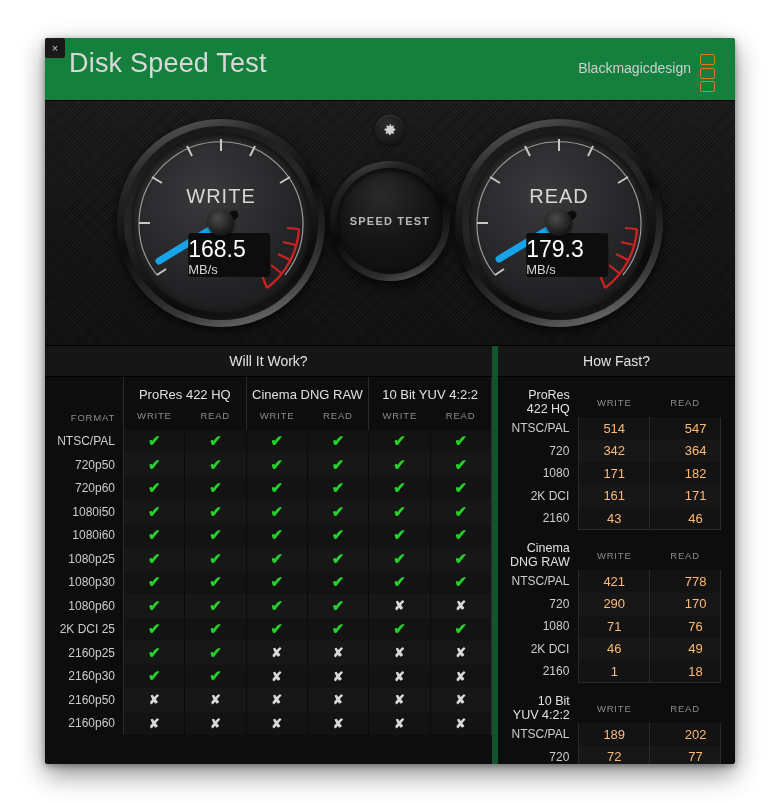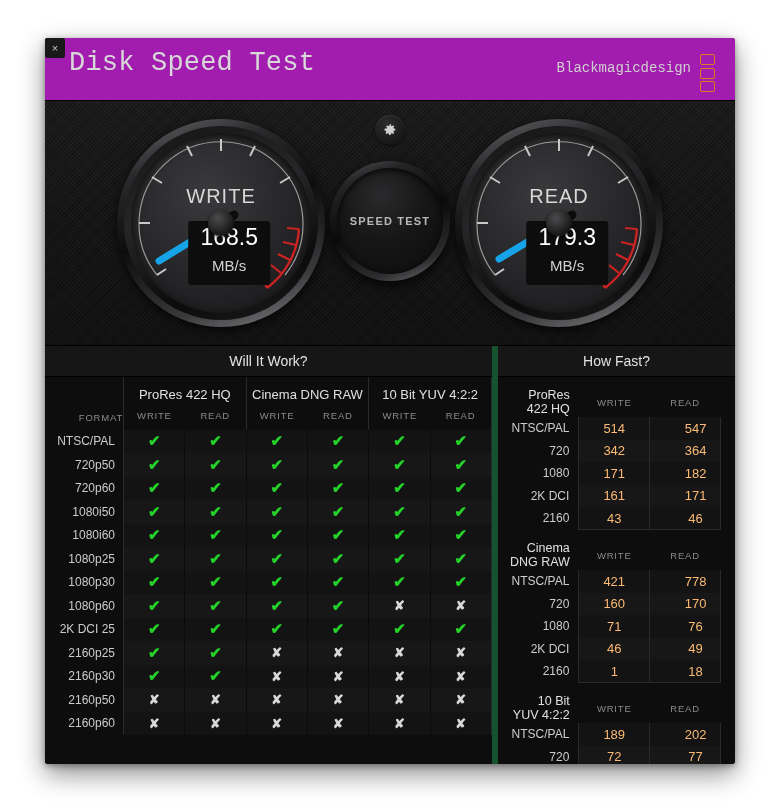--- a/index.html
+++ b/index.html
@@ -32,23 +32,22 @@
     line-height: 20px;
     text-align: center;
     z-index: 40;
     cursor: pointer;
   }
 
   
   .titlebar {
     position: relative;
     height: 62px;
-    background: #a21caf;
+    background: #15803d;
     border-bottom: 1px solid #000;
-    font-family: Liberation Mono, monospace;
   }
   .app-title {
     position: absolute;
     left: 24px; top: 10px;
     font-size: 27px;
     font-weight: 300;
     color: #d8d8d8;
     letter-spacing: 0.2px;
   }
   .brand {
@@ -123,39 +122,38 @@
     left: 50%; top: 50%;
     width: 26px; height: 26px;
     margin: -13px 0 0 -13px;
     border-radius: 50%;
     background: radial-gradient(circle at 38% 32%, #4b4b4d, #171718 70%);
     box-shadow: 0 1px 3px rgba(0,0,0,0.8);
     z-index: 6;
   }
   .readout {
     position: absolute;
-    left: 50%; top: 88px;
+    left: 50%; top: 100px;
     transform: translateX(-40%);
     width: 82px;
-    padding: 4px 0 11px;
+    padding: 4px 0 0;
     background: #0d0d0e;
     border-radius: 3px;
-    text-align: center;
     z-index: 5;
   }
   .readout .val {
     font-size: 23px;
     color: #fff;
     font-weight: 400;
     line-height: 1.05;
   }
   .readout .unit {
-    font-size: 15px;
+    font-size: 13px;
     color: #d2d2d2;
-    margin-top: 8px;
+    margin-top: 1px;
   }
 
   
   .gear-btn {
     position: absolute;
     left: 50%; top: 14px;
     margin-left: -15px;
     width: 30px; height: 30px;
     border-radius: 50%;
     background: radial-gradient(circle at 40% 30%, #2d2d2f, #161617 75%);
@@ -242,20 +240,21 @@
     font-weight: 400;
     height: 18px;
     padding-bottom: 4px;
   }
   .wiw .fmt-col { width: 78px; }
   .wiw .fmt-head {
     font-size: 9.5px;
     letter-spacing: 0.8px;
     color: #8b8b8b;
     text-align: right;
+    padding-right: 8px;
     font-weight: 400;
   }
   .wiw td.fmt {
     text-align: right;
     padding-right: 8px;
     color: #cccccc;
     font-size: 12px;
   }
   .wiw tbody tr:nth-child(odd) td.cell  { background: #131314; }
   .wiw tbody tr:nth-child(even) td.cell { background: #171718; }
@@ -603,21 +602,21 @@
                 </tr>
               </thead>
               <tbody>
                 <tr>
                   <td class="res">NTSC/PAL</td>
                   <td class="num">421</td>
                   <td class="num last">778</td>
                 </tr>
                 <tr>
                   <td class="res">720</td>
-                  <td class="num">160</td>
+                  <td class="num">290</td>
                   <td class="num last">170</td>
                 </tr>
                 <tr>
                   <td class="res">1080</td>
                   <td class="num">71</td>
                   <td class="num last">76</td>
                 </tr>
                 <tr>
                   <td class="res">2K DCI</td>
                   <td class="num">46</td>

